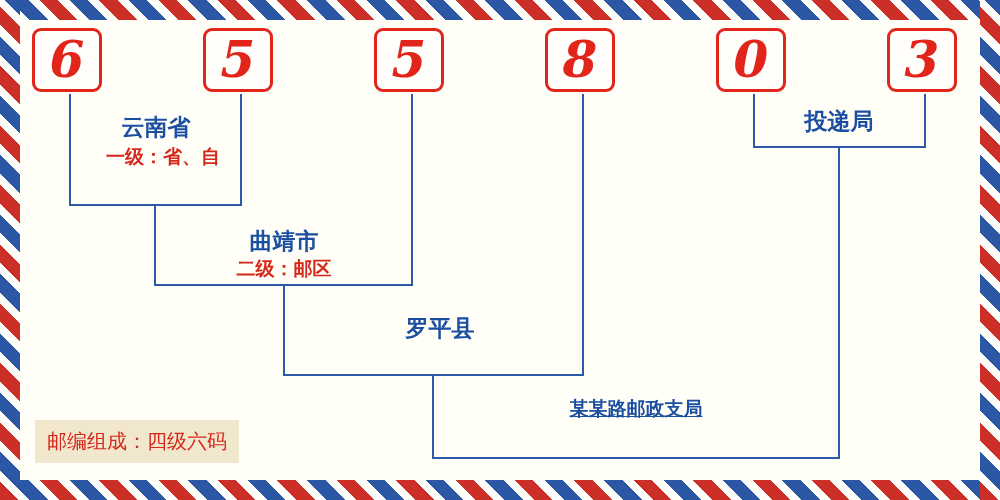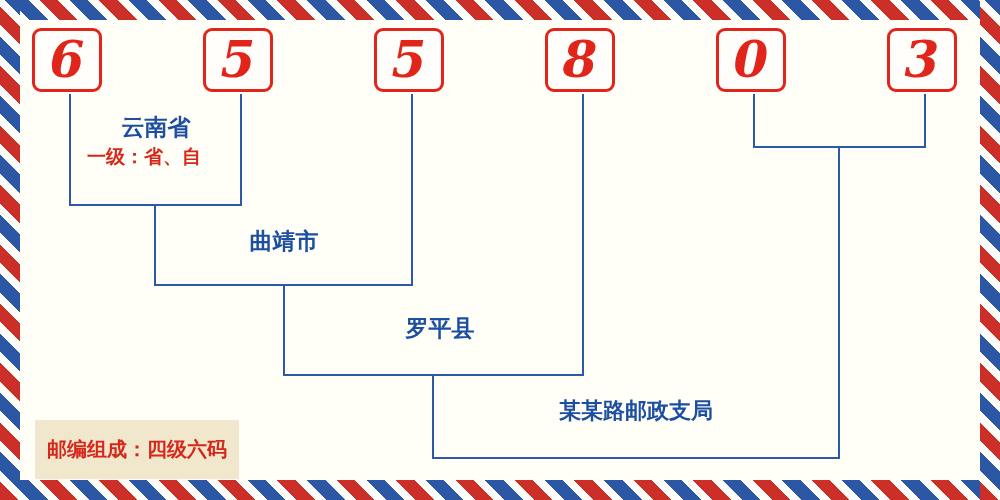--- a/index.html
+++ b/index.html
@@ -39,26 +39,26 @@
   }
   .digit{
     font-family:"DejaVu Serif",serif;font-style:italic;font-weight:bold;
     font-size:50px;line-height:1;color:var(--digit-red);
   }
   .line{position:absolute;background:var(--line-blue);}
   .line.v{width:2px;}
   .line.h{height:2px;}
   .lbl{position:absolute;transform:translateX(-50%);white-space:nowrap;font-weight:bold;}
   .lbl.blue{color:var(--label-blue);font-size:23px;}
-  .lbl.blue.small{font-size:22px;}
+  .lbl.blue.small{font-size:19px;text-decoration:underline;}
   .lbl.red{color:var(--desc-red);font-size:19px;}
   .footer-badge{
     position:absolute;left:35px;top:420px;
     background:var(--footer-bg);color:var(--desc-red);
-    font-weight:bold;font-size:20px;padding:16px 12px;
+    font-weight:normal;font-size:20px;padding:8px 12px;
   }
 </style>
 </head>
 <body>
 
 <div class="canvas">
 
   <div class="stripe h top"></div>
   <div class="stripe h bottom"></div>
   <div class="stripe v left"></div>
@@ -97,24 +97,26 @@
 
   <div class="line v" style="left:753px;top:94px;height:54px"></div>
   <div class="line v" style="left:924px;top:94px;height:54px"></div>
   <div class="line h" style="left:753px;top:146px;width:173px"></div>
 
   <div class="line v" style="left:432px;top:375px;height:84px"></div>
   <div class="line v" style="left:838px;top:147px;height:312px"></div>
   <div class="line h" style="left:432px;top:457px;width:408px"></div>
 
   <div class="lbl blue" style="left:156px;top:112px">云南省</div>
-  <div class="lbl red" style="left:144px;top:144px">一级：省、自</div>
+  <div class="lbl red" style="left:163px;top:144px">一级：省、自</div>
 
   <div class="lbl blue" style="left:284px;top:226px">曲靖市</div>
+  <div class="lbl red" style="left:284px;top:256px">二级：邮区</div>
 
   <div class="lbl blue" style="left:440px;top:313px">罗平县</div>
 
+  <div class="lbl blue" style="left:839px;top:106px">投递局</div>
 
   <div class="lbl blue small" style="left:636px;top:396px">某某路邮政支局</div>
 
   <div class="footer-badge">邮编组成：四级六码</div>
 
 </div>
 
 </body></html>

